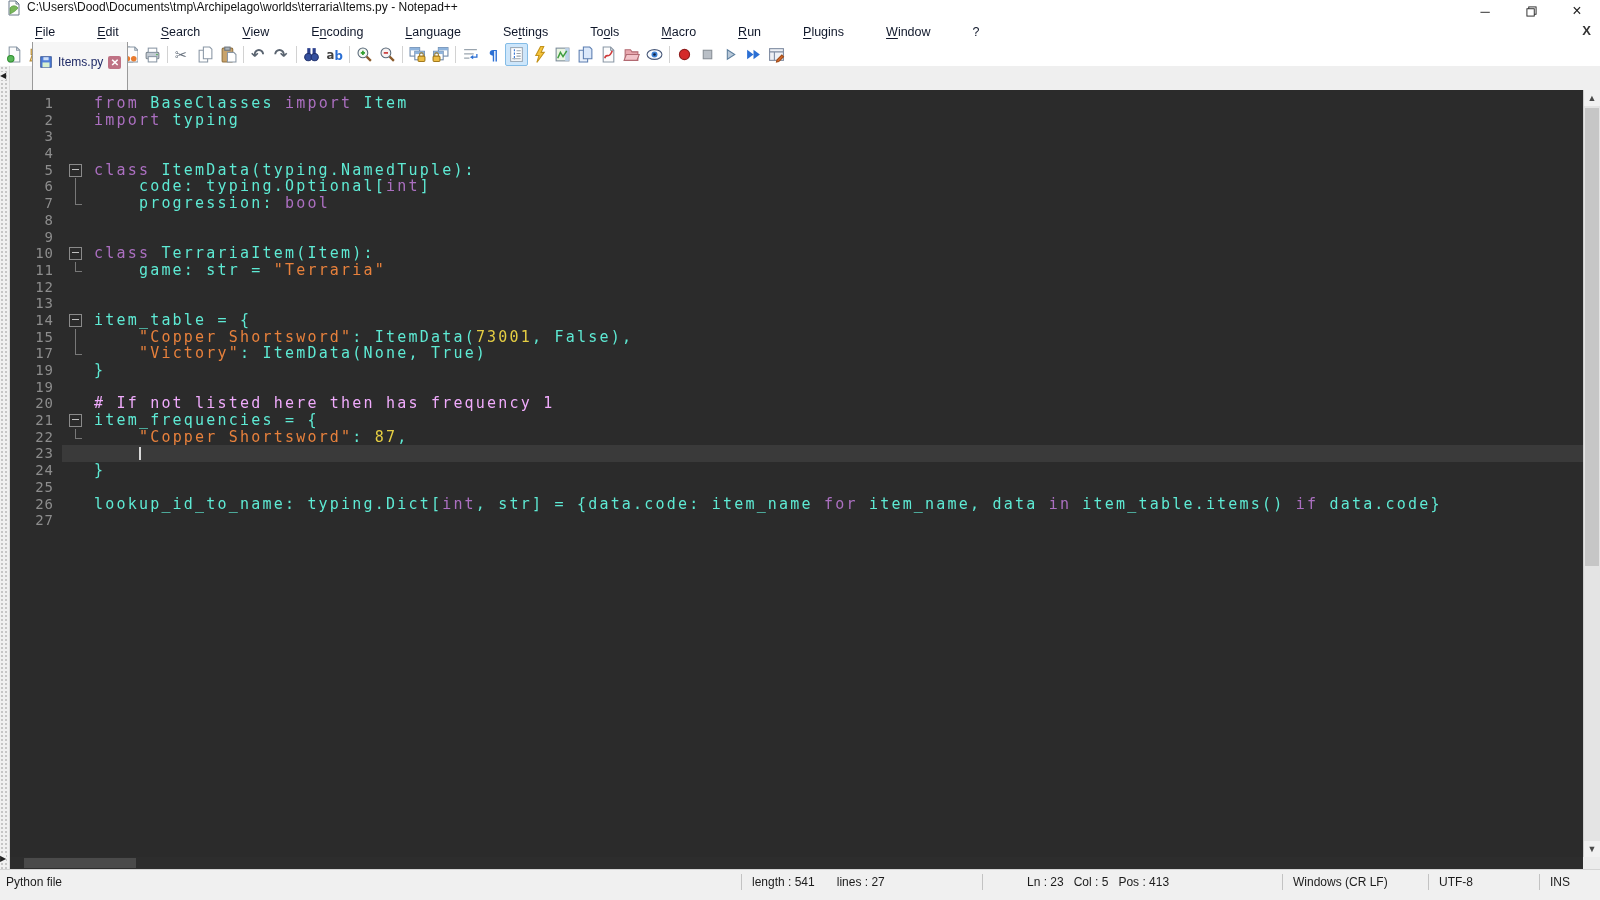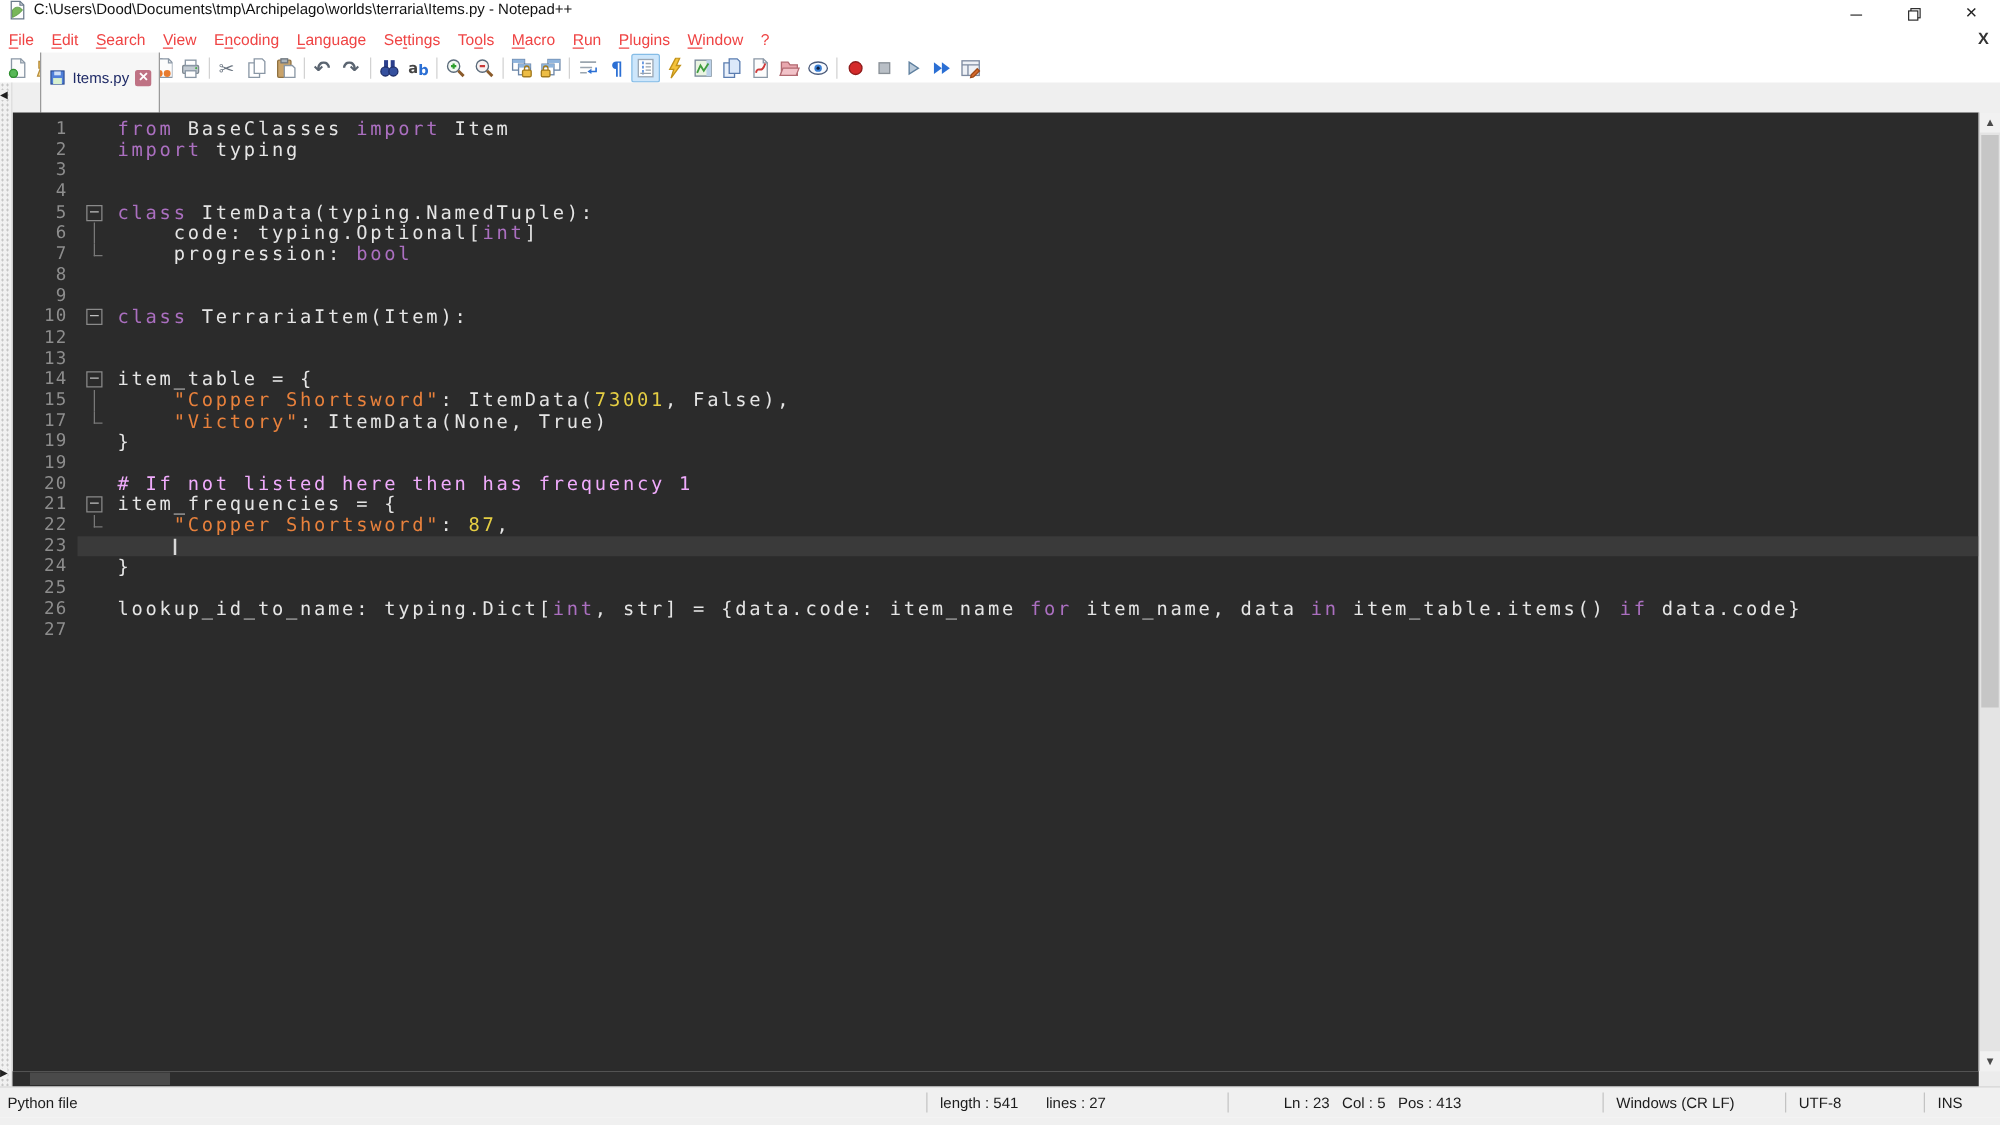--- a/index.html
+++ b/index.html
@@ -9,21 +9,21 @@
   
   .titlebar{height:22px;background:#ffffff;display:flex;align-items:flex-start;flex:none;}
   .app-icon{width:16px;height:16px;margin:0 5px 0 6px;flex:none;}
   .title-text{font-size:12px;color:#111;flex:1;white-space:nowrap;overflow:hidden;}
   .wctrl{width:46px;height:22px;display:flex;align-items:center;justify-content:center;
     font-size:13px;color:#222;flex:none;}
   .wctrl svg{display:block;}
 
   
   .menubar{height:20px;background:#ffffff;display:flex;align-items:center;position:relative;flex:none;}
-  .mitem{font-size:12.5px;color:#ef4444;padding:2px 7px;cursor:default;}
+  .mitem{font-size:12.5px;color:#0f172a;padding:2px 7px;cursor:default;margin-left:28px;}
   .mitem u{text-underline-offset:2px;}
   .menu-close{position:absolute;right:9px;top:1px;font-size:13px;font-weight:bold;color:#333;}
 
   
   .toolbar{height:24px;background:#ffffff;display:flex;align-items:center;padding-left:3px;flex:none;}
   .tbtn{width:21px;height:21px;display:flex;align-items:center;justify-content:center;
     border:1px solid transparent;border-radius:2px;flex:none;}
   .tbtn.active{background:#cde6fb;border-color:#84bce6;}
   .tsep{width:1px;height:17px;background:#d2d2d2;margin:0 3px;flex:none;}
 
@@ -53,21 +53,21 @@
   .crest{flex:1;display:flex;min-width:0;}
   .crest.cur{background:#3a3a3a;}
   .foldcol{width:26px;flex:none;position:relative;display:flex;align-items:center;justify-content:center;}
   .f-b{width:11px;height:11px;border:1px solid #8a8a8a;position:relative;background:#2b2b2b;}
   .f-b::after{content:"";position:absolute;left:2px;right:2px;top:4px;border-top:1px solid #c0c0c0;}
   .f-v{position:absolute;left:50%;top:0;bottom:0;border-left:1px solid #787878;}
   .f-e{position:absolute;left:50%;top:0;height:55%;width:6px;
     border-left:1px solid #787878;border-bottom:1px solid #787878;}
   .ctext{padding-left:6px;letter-spacing:2.2px;color:#cfcfcf;position:relative;}
   .tk-kw{color:#ab6fc0;}
-  .tk-def{color:#e5e5e5;}
+  .tk-def{color:#5eead4;}
   .tk-str{color:#e8813c;}
   .tk-num{color:#e5ce43;}
   .tk-com{color:#f0abfc;}
   .caret{position:absolute;top:2px;width:2px;height:13px;background:#d8d8d8;}
 
   
   .vscroll{width:16px;background:#e4e4e4;display:flex;flex-direction:column;flex:none;border-left:1px solid #cfcfcf;}
   .sbtn{height:16px;background:#f1f1f1;color:#4a4a4a;font-size:9px;display:flex;
     align-items:center;justify-content:center;flex:none;}
   .vtrack{flex:1;position:relative;}
@@ -395,20 +395,21 @@
             <div class="crow"><span class="lnum">1</span><span class="crest"><span class="foldcol"></span><span class="ctext"><span class="tk-kw">from</span><span class="tk-def"> BaseClasses </span><span class="tk-kw">import</span><span class="tk-def"> Item</span></span></span></div>
             <div class="crow"><span class="lnum">2</span><span class="crest"><span class="foldcol"></span><span class="ctext"><span class="tk-kw">import</span><span class="tk-def"> typing</span></span></span></div>
             <div class="crow"><span class="lnum">3</span><span class="crest"><span class="foldcol"></span><span class="ctext"></span></span></div>
             <div class="crow"><span class="lnum">4</span><span class="crest"><span class="foldcol"></span><span class="ctext"></span></span></div>
             <div class="crow"><span class="lnum">5</span><span class="crest"><span class="foldcol"><span class="f-b"></span></span><span class="ctext"><span class="tk-kw">class</span><span class="tk-def"> ItemData(typing.NamedTuple):</span></span></span></div>
             <div class="crow"><span class="lnum">6</span><span class="crest"><span class="foldcol"><span class="f-v"></span></span><span class="ctext"><span class="tk-def">    code: typing.Optional[</span><span class="tk-kw">int</span><span class="tk-def">]</span></span></span></div>
             <div class="crow"><span class="lnum">7</span><span class="crest"><span class="foldcol"><span class="f-e"></span></span><span class="ctext"><span class="tk-def">    progression: </span><span class="tk-kw">bool</span></span></span></div>
             <div class="crow"><span class="lnum">8</span><span class="crest"><span class="foldcol"></span><span class="ctext"></span></span></div>
             <div class="crow"><span class="lnum">9</span><span class="crest"><span class="foldcol"></span><span class="ctext"></span></span></div>
             <div class="crow"><span class="lnum">10</span><span class="crest"><span class="foldcol"><span class="f-b"></span></span><span class="ctext"><span class="tk-kw">class</span><span class="tk-def"> TerrariaItem(Item):</span></span></span></div>
+            <div class="crow"><span class="lnum">11</span><span class="crest"><span class="foldcol"><span class="f-e"></span></span><span class="ctext"><span class="tk-def">    game: str = </span><span class="tk-str">"Terraria"</span></span></span></div>
             <div class="crow"><span class="lnum">12</span><span class="crest"><span class="foldcol"></span><span class="ctext"></span></span></div>
             <div class="crow"><span class="lnum">13</span><span class="crest"><span class="foldcol"></span><span class="ctext"></span></span></div>
             <div class="crow"><span class="lnum">14</span><span class="crest"><span class="foldcol"><span class="f-b"></span></span><span class="ctext"><span class="tk-def">item_table = {</span></span></span></div>
             <div class="crow"><span class="lnum">15</span><span class="crest"><span class="foldcol"><span class="f-v"></span></span><span class="ctext"><span class="tk-def">    </span><span class="tk-str">"Copper Shortsword"</span><span class="tk-def">: ItemData(</span><span class="tk-num">73001</span><span class="tk-def">, False),</span></span></span></div>
             <div class="crow"><span class="lnum">17</span><span class="crest"><span class="foldcol"><span class="f-e"></span></span><span class="ctext"><span class="tk-def">    </span><span class="tk-str">"Victory"</span><span class="tk-def">: ItemData(None, True)</span></span></span></div>
             <div class="crow"><span class="lnum">19</span><span class="crest"><span class="foldcol"></span><span class="ctext"><span class="tk-def">}</span></span></span></div>
             <div class="crow"><span class="lnum">19</span><span class="crest"><span class="foldcol"></span><span class="ctext"></span></span></div>
             <div class="crow"><span class="lnum">20</span><span class="crest"><span class="foldcol"></span><span class="ctext"><span class="tk-com"># If not listed here then has frequency 1</span></span></span></div>
             <div class="crow"><span class="lnum">21</span><span class="crest"><span class="foldcol"><span class="f-b"></span></span><span class="ctext"><span class="tk-def">item_frequencies = {</span></span></span></div>
             <div class="crow"><span class="lnum">22</span><span class="crest"><span class="foldcol"><span class="f-e"></span></span><span class="ctext"><span class="tk-def">    </span><span class="tk-str">"Copper Shortsword"</span><span class="tk-def">: </span><span class="tk-num">87</span><span class="tk-def">,</span></span></span></div>

